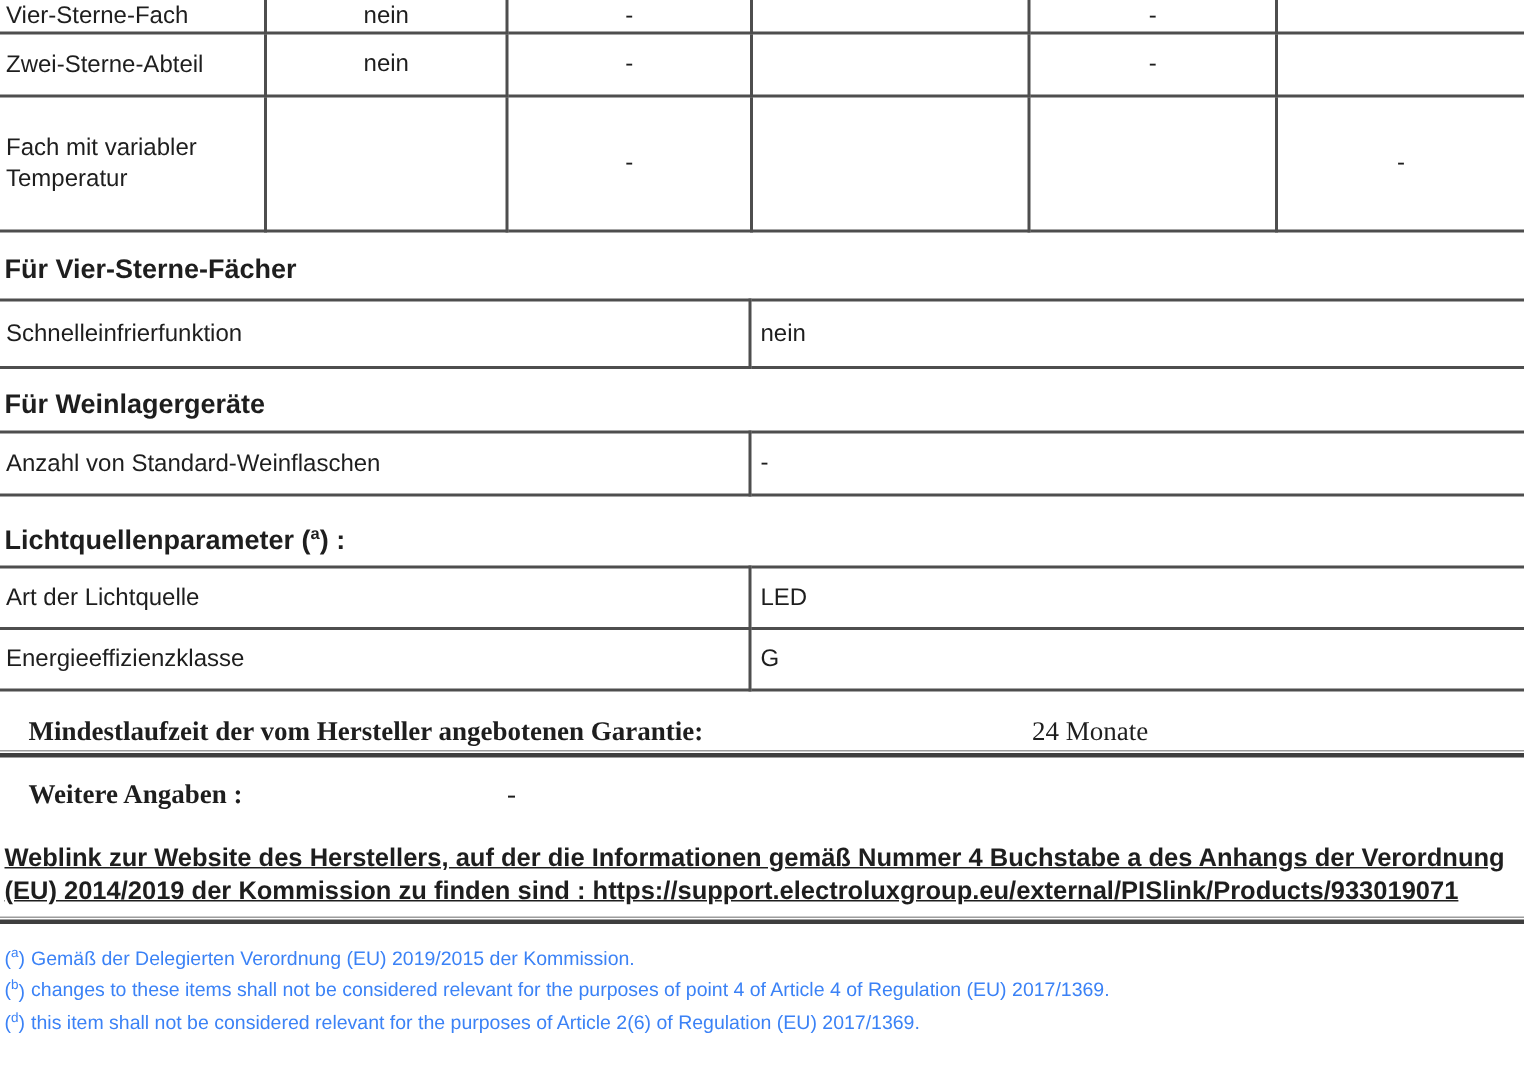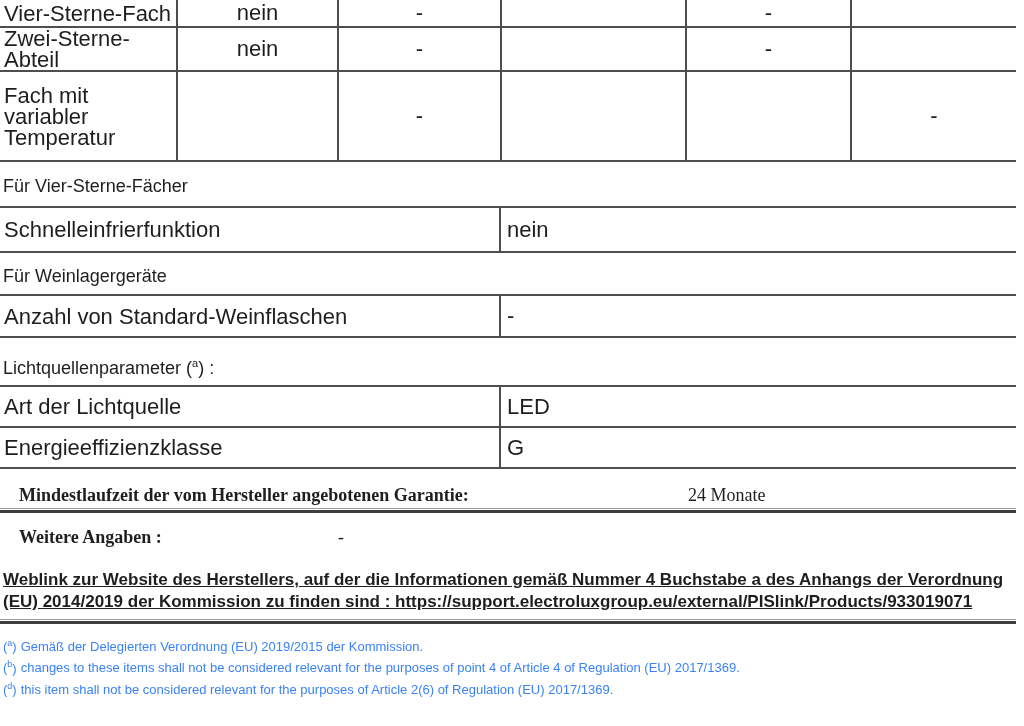--- a/index.html
+++ b/index.html
@@ -14,42 +14,42 @@
   }
   .doc { width: 1016px; }
 
   table {
     border-collapse: collapse;
     table-layout: fixed;
     width: 1016px;
   }
   td {
     border: 2px solid #4e4e4e;
-    font-size: 22px;
+    font-size: 16px;
     vertical-align: middle;
     padding: 0;
     overflow: hidden;
     margin-left: 12px;
   }
   td:first-child { border-left: none; }
   td:last-child  { border-right: none; }
   .t1 tr.r1 td { border-top: none; height: 21px; }
   .t1 tr.r2 td { height: 40px; }
   .t1 tr.r3 td { height: 88px; }
   .t2 td { height: 43px; }
   .t3 td { height: 40px; }
   .t4 td { height: 39px; }
 
   td.lbl { text-align: left; padding-left: 4px; line-height: 21px; }
   td.ctr { text-align: center; }
   td.val { text-align: left; padding-left: 6px; }
 
   .sec-h {
     margin: 0;
-    font-weight: normal;
+    font-weight: bold;
     font-size: 18px;
     line-height: 22px;
     padding-left: 3px;
   }
   .sec-h sup { font-size: 11px; }
   .mt13 { margin-top: 13px; }
   .mt12 { margin-top: 12px; }
   .mt14 { margin-top: 14px; }
   .t2 { margin-top: 9px; }
   .t3 { margin-top: 7px; }

